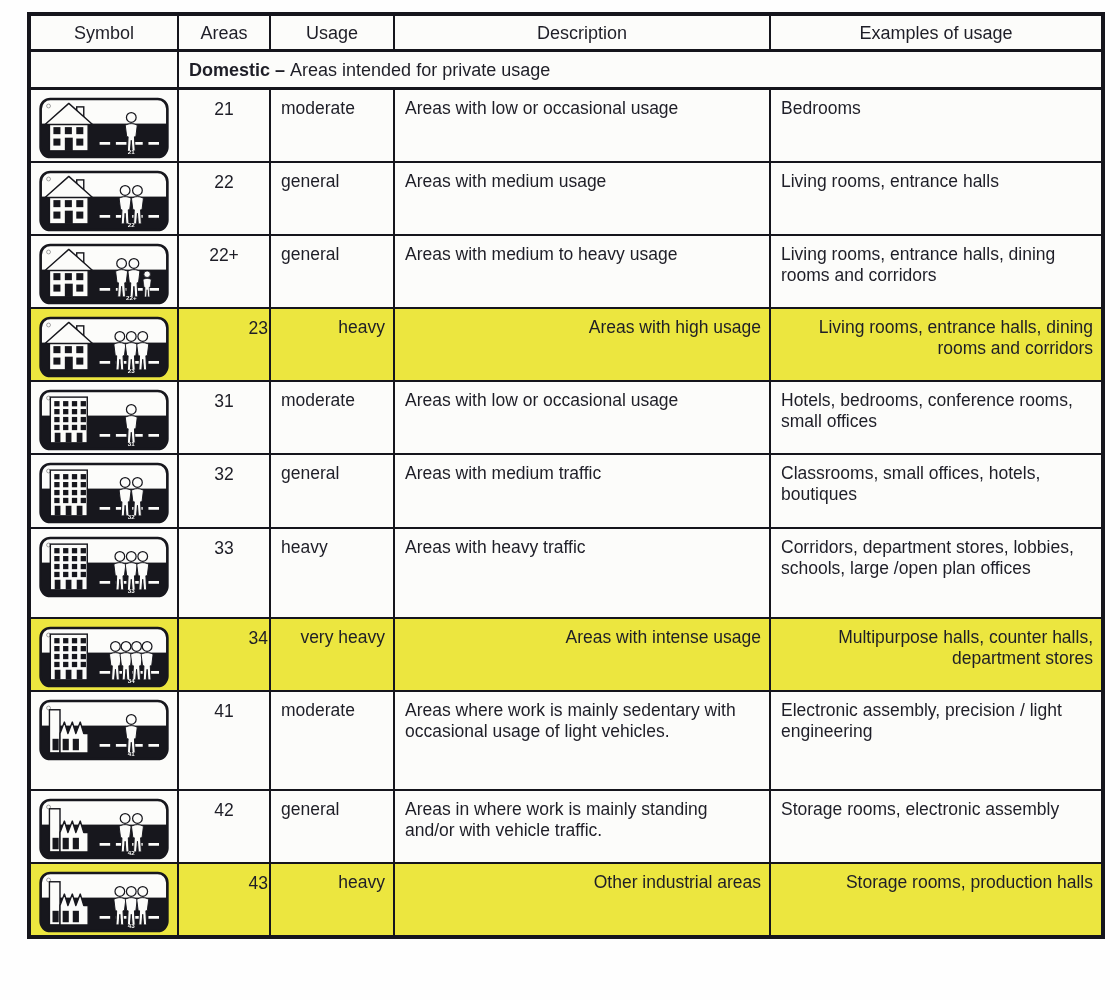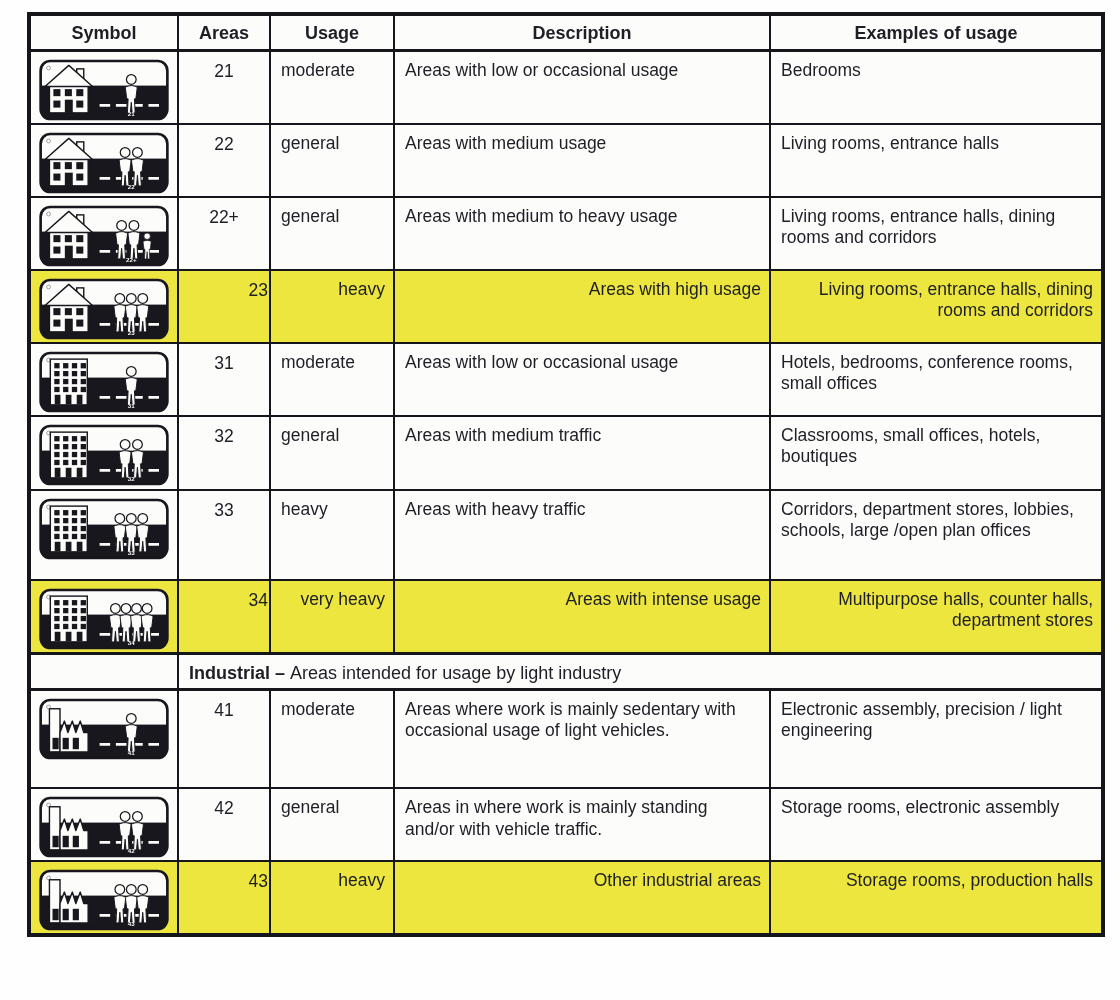--- a/index.html
+++ b/index.html
@@ -24,21 +24,21 @@
   }
   table.uc th, table.uc td {
     border: 2px solid #15151c;
     vertical-align: top;
     background: #fcfcfa;
     color: #1e1e27;
     overflow: hidden;
   }
   table.uc thead th {
     font-size: 18px;
-    font-weight: bold;
+    font-weight: normal;
     text-align: center;
     padding: 7px 2px 0 2px;
     border-bottom: 3px solid #15151c;
   }
   td.c-sym { text-align: center; }
   svg.pict { display: block; margin: 5px auto 0 auto; width: 132px; height: 64px; }
   td.c-class {
     text-align: center;
     font-size: 17.5px;
     padding-top: 9px;
@@ -175,20 +175,24 @@
       <tr style="height:36px">
         <th>Symbol</th>
         <th>Areas</th>
         <th>Usage</th>
         <th>Description</th>
         <th>Examples of usage</th>
       </tr>
     </thead>
     <tbody>
 
+      <tr class="sec-row" style="height:38px">
+        <td class="c-sym"></td>
+        <td class="sec" colspan="4"><span class="sec-b">Domestic – </span><span>Areas intended for private usage</span></td>
+      </tr>
 
       <tr style="height:61px">
         <td class="c-sym">
           <svg class="pict" viewBox="0 0 150 72">
             <use href="#pframe"></use>
               <use href="#bhouse"></use>
               <use href="#pg1"></use>
             <text class="pnum" x="106" y="66">21</text>
           </svg>
         </td>
@@ -297,24 +301,20 @@
               <use href="#pg4"></use>
             <text class="pnum" x="106" y="66">34</text>
           </svg>
         </td>
         <td class="c-class">34</td>
         <td class="c-usage">very heavy</td>
         <td class="c-desc">Areas with intense usage</td>
         <td class="c-ex">Multipurpose halls, counter halls, department stores</td>
       </tr>
 
-      <tr class="sec-row" style="height:31px">
-        <td class="c-sym"></td>
-        <td class="sec" colspan="4"><span class="sec-b">Industrial – </span><span>Areas intended for usage by light industry</span></td>
-      </tr>
 
       <tr style="height:99px">
         <td class="c-sym">
           <svg class="pict" viewBox="0 0 150 72">
             <use href="#pframe"></use>
               <use href="#bfactory"></use>
               <use href="#pg1"></use>
             <text class="pnum" x="106" y="66">41</text>
           </svg>
         </td>

